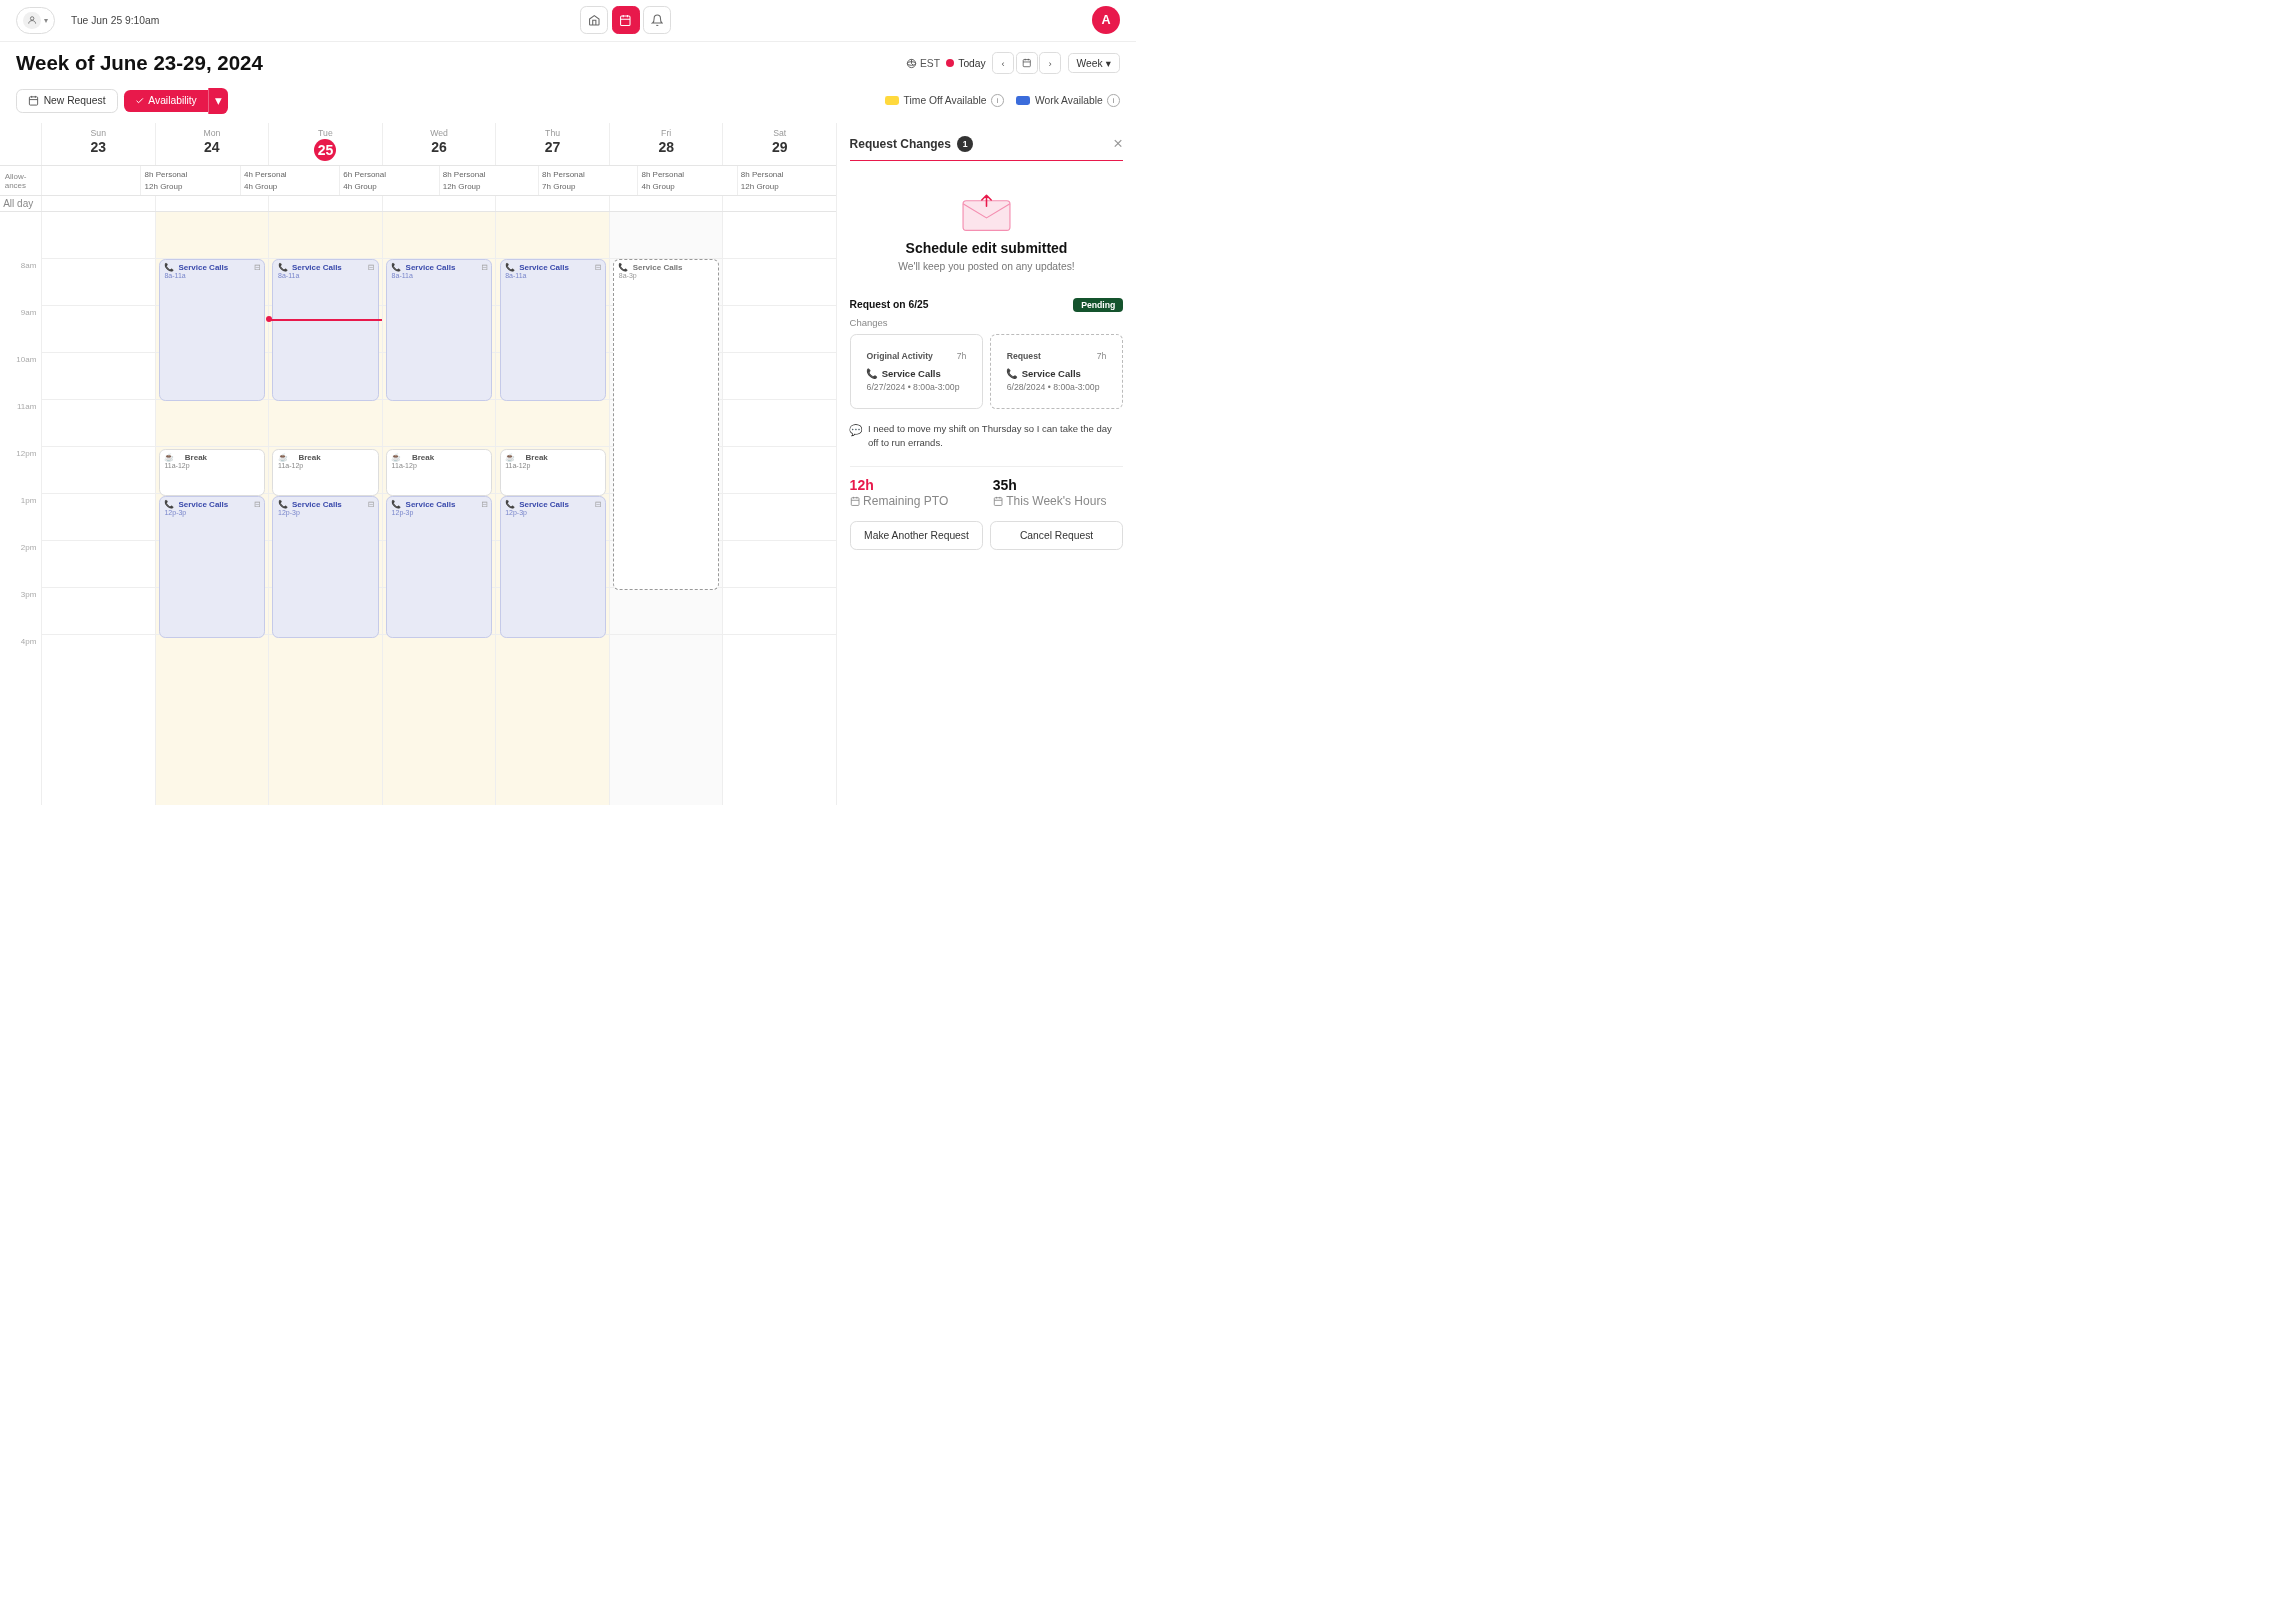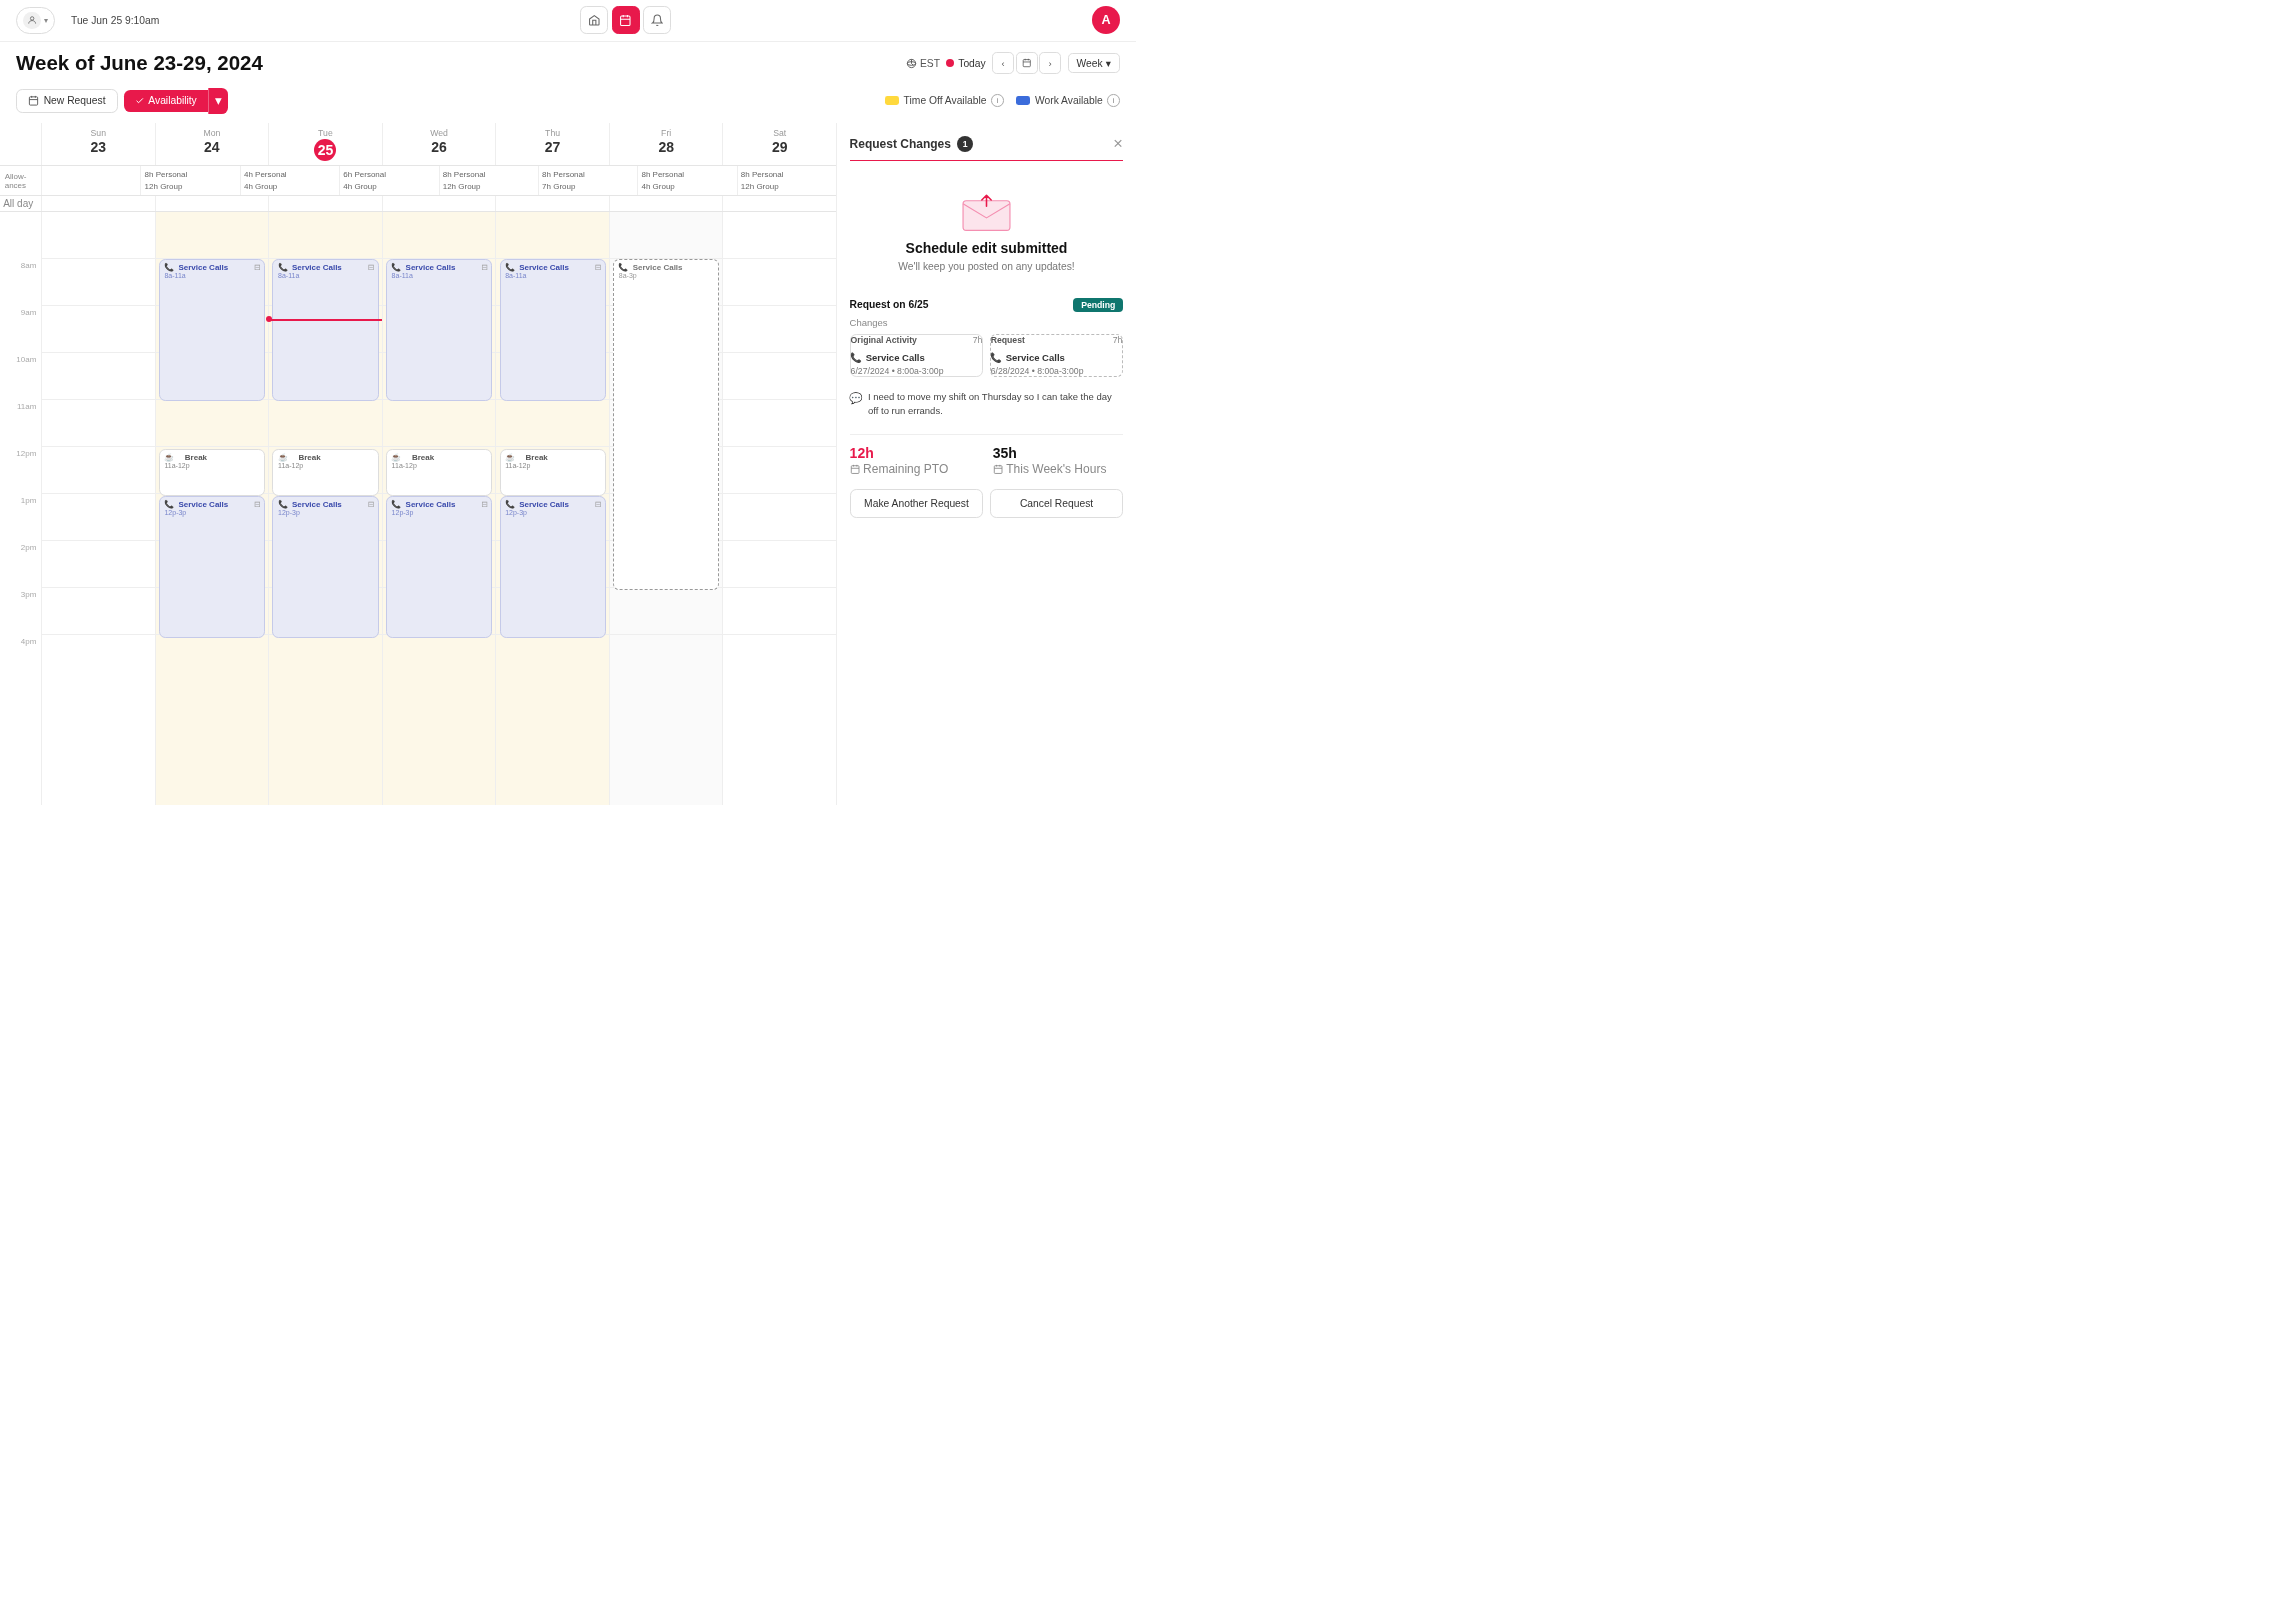--- a/index.html
+++ b/index.html
@@ -94,24 +94,24 @@
     .panel-close { cursor: pointer; color: #999; font-size: 12.6px; }
 
     
     .submitted-banner { text-align: center; padding: 16px 8px; }
     .submitted-title { font-size: 14px; font-weight: 700; color: #111; margin-bottom: 4.7px; }
     .submitted-sub { font-size: 10.3px; color: #777; }
 
     
     .request-meta { display: flex; align-items: center; justify-content: space-between; margin: 9.5px 0 4.7px; }
     .request-date { font-size: 10.3px; font-weight: 600; color: #111; }
-    .pending-badge { background: #0f766e; color: #fff; font-size: 8.7px; font-weight: 600; padding: 2.4px 8px; border-radius: 4px; }
+    .pending-badge { background: #14532d; color: #fff; font-size: 8.7px; font-weight: 600; padding: 2.4px 8px; border-radius: 4px; }
     .changes-label { font-size: 9.5px; color: #888; margin-bottom: 6.3px; }
     .changes-grid { display: grid; grid-template-columns: 1fr 1fr; gap: 6.3px; margin-bottom: 9.5px; }
-    .change-card { border: 0.8px solid #ddd; border-radius: 6.3px; padding: 0; }
+    .change-card { border: 0.8px solid #ddd; border-radius: 6.3px; padding: 16px; }
     .change-card.dashed { border: 0.8px dashed #bbb; }
     .change-header { display: flex; align-items: center; justify-content: space-between; margin-bottom: 6.3px; }
     .change-header-title { font-size: 8.7px; font-weight: 600; color: #555; }
     .change-hours { font-size: 8.7px; color: #888; }
     .change-service { display: flex; align-items: center; gap: 3.2px; font-size: 9.5px; font-weight: 600; color: #333; margin-bottom: 3.2px; }
     .change-time-detail { font-size: 8.7px; color: #777; }
     .comment-section { font-size: 9.5px; color: #444; line-height: 1.5; display: flex; gap: 4.7px; padding: 3.2px 0; }
     .comment-icon { font-size: 11px; color: #888; }
 
     

